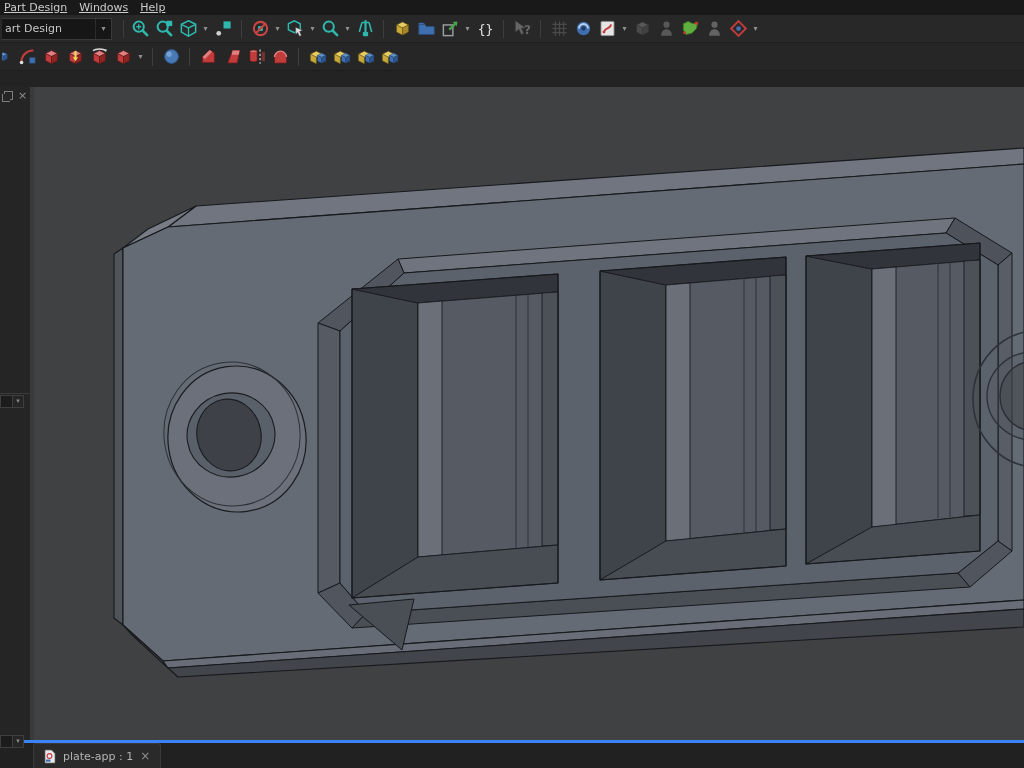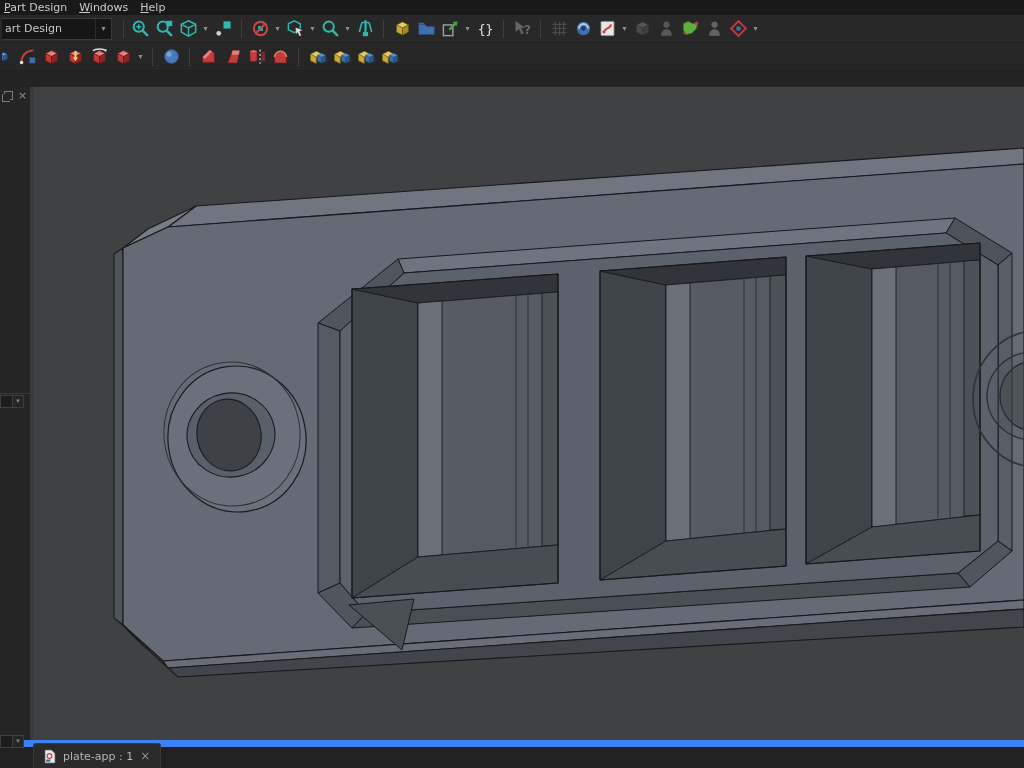--- a/index.html
+++ b/index.html
@@ -3,21 +3,21 @@
 <meta charset="utf-8">
 <style>
   * { margin:0; padding:0; box-sizing:border-box; }
   html,body { width:1024px; height:768px; overflow:hidden; background:#1a1a1a;
     font-family:"DejaVu Sans","Liberation Sans",sans-serif; }
   .app { width:1024px; height:768px; display:flex; flex-direction:column; background:#202020; }
 
   
   .menubar { height:15px; background:#191919; display:flex; align-items:center;
     font-size:11px; color:#cbcbcb; flex:0 0 auto; }
-  .menu-item { padding:1px 8px 1px 4px; cursor:default; white-space:nowrap; }
+  .menu-item { padding:1px 8px 1px 4px; cursor:default; white-space:nowrap;text-decoration:underline; }
   .menu-item u { text-decoration:underline; }
 
   
   .toolbar { height:28px; background:#282828; border-bottom:1px solid #1f1f1f;
     display:flex; align-items:center; padding:0 2px; flex:0 0 auto; }
   .toolbar.row2 { background:#262626; }
   .tb { display:flex; align-items:center; gap:2px; }
   .tb-icon { width:22px; height:22px; display:flex; align-items:center; justify-content:center;
     border-radius:2px; position:relative; }
   .tb-icon.disabled { opacity:.42; }
@@ -44,21 +44,21 @@
   .dock-divider { position:absolute; left:0; top:306px; width:100%; height:1px; background:#3a3a3a; }
   .mini-widget { position:absolute; left:0; width:24px; height:13px; background:#1c1c1c;
     border:1px solid #3e3e3e; display:flex; }
   .mini-widget .mw-btn { margin-left:auto; width:11px; border-left:1px solid #3e3e3e;
     color:#888; font-size:7px; text-align:center; line-height:11px; background:#262626; }
   .splitter { width:4px; background:#3a3a3a; flex:0 0 auto; }
   .viewport { flex:1 1 auto; background:#3f4143; position:relative; overflow:hidden; }
   .viewport svg { display:block; }
 
   
-  .tabbar { height:28px; background:#212121; border-top:7px solid #3b82f6;
+  .tabbar { height:28px; background:#212121; border-top:3px solid #3b82f6;
     display:flex; align-items:flex-end; padding-left:33px; flex:0 0 auto; }
   .doc-tab { height:25px; background:#2a2a2a; border:1px solid #3a3a3a; border-bottom:none;
     border-radius:3px 3px 0 0; display:flex; align-items:center; gap:7px; padding:0 10px; }
   .doc-tab .tab-label { font-size:11px; color:#b3b3b3; white-space:nowrap; }
   .doc-tab .tab-close { color:#919191; font-size:12px; line-height:12px; }
 </style>
 </head>
 <body>
 
 <div class="app">

